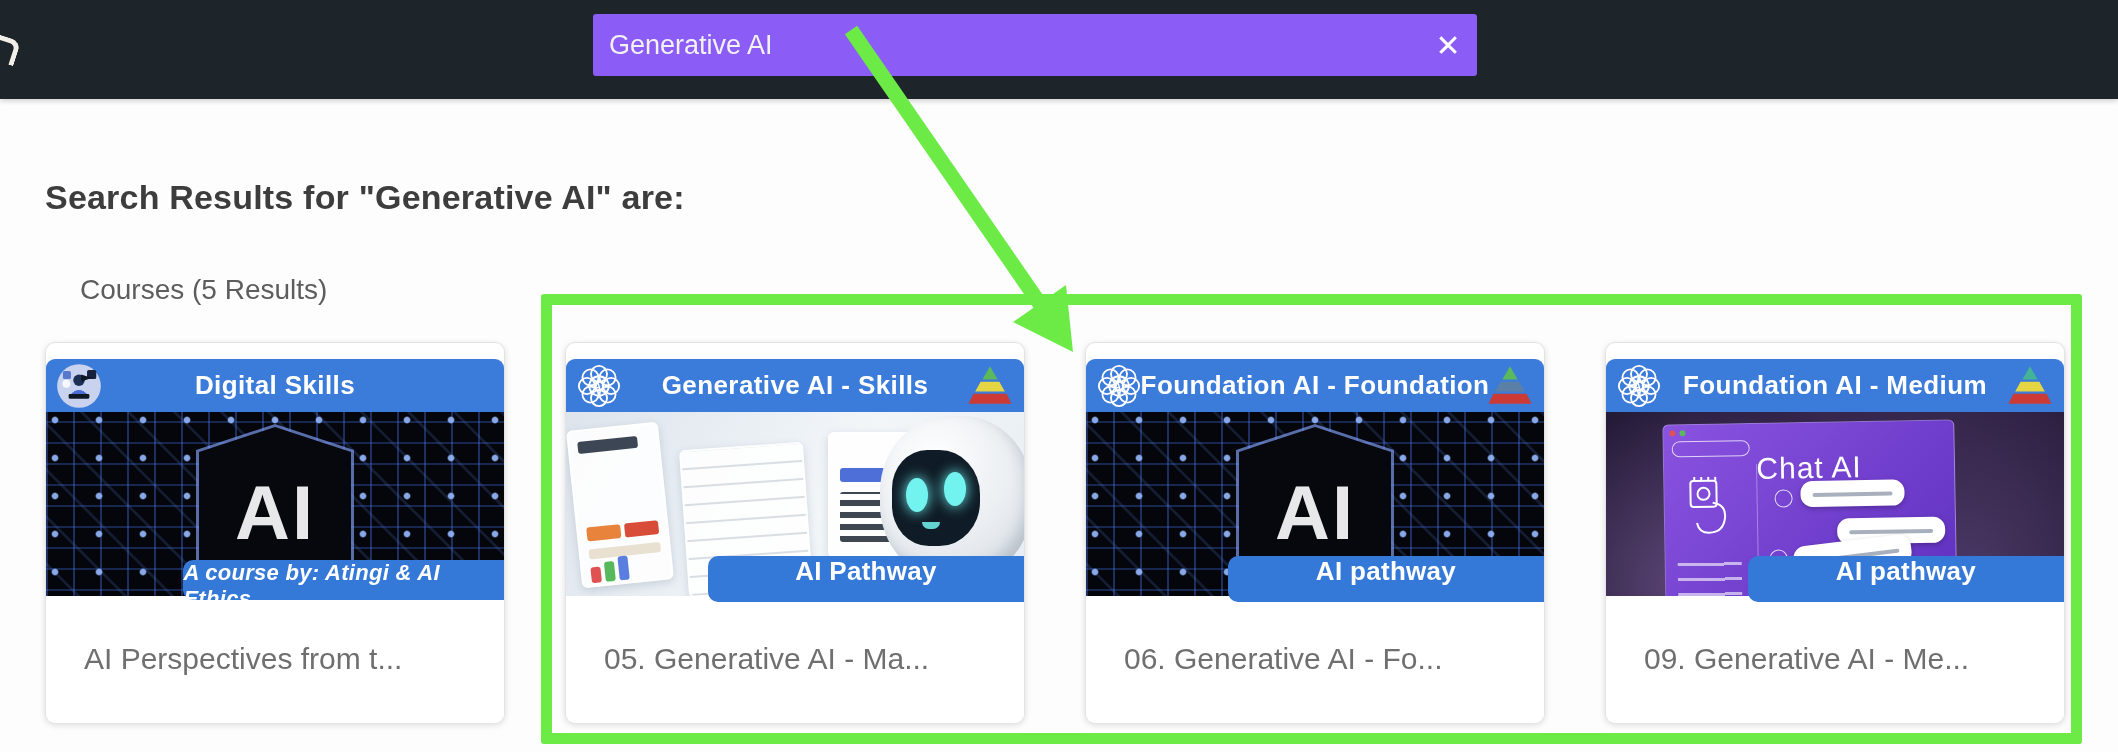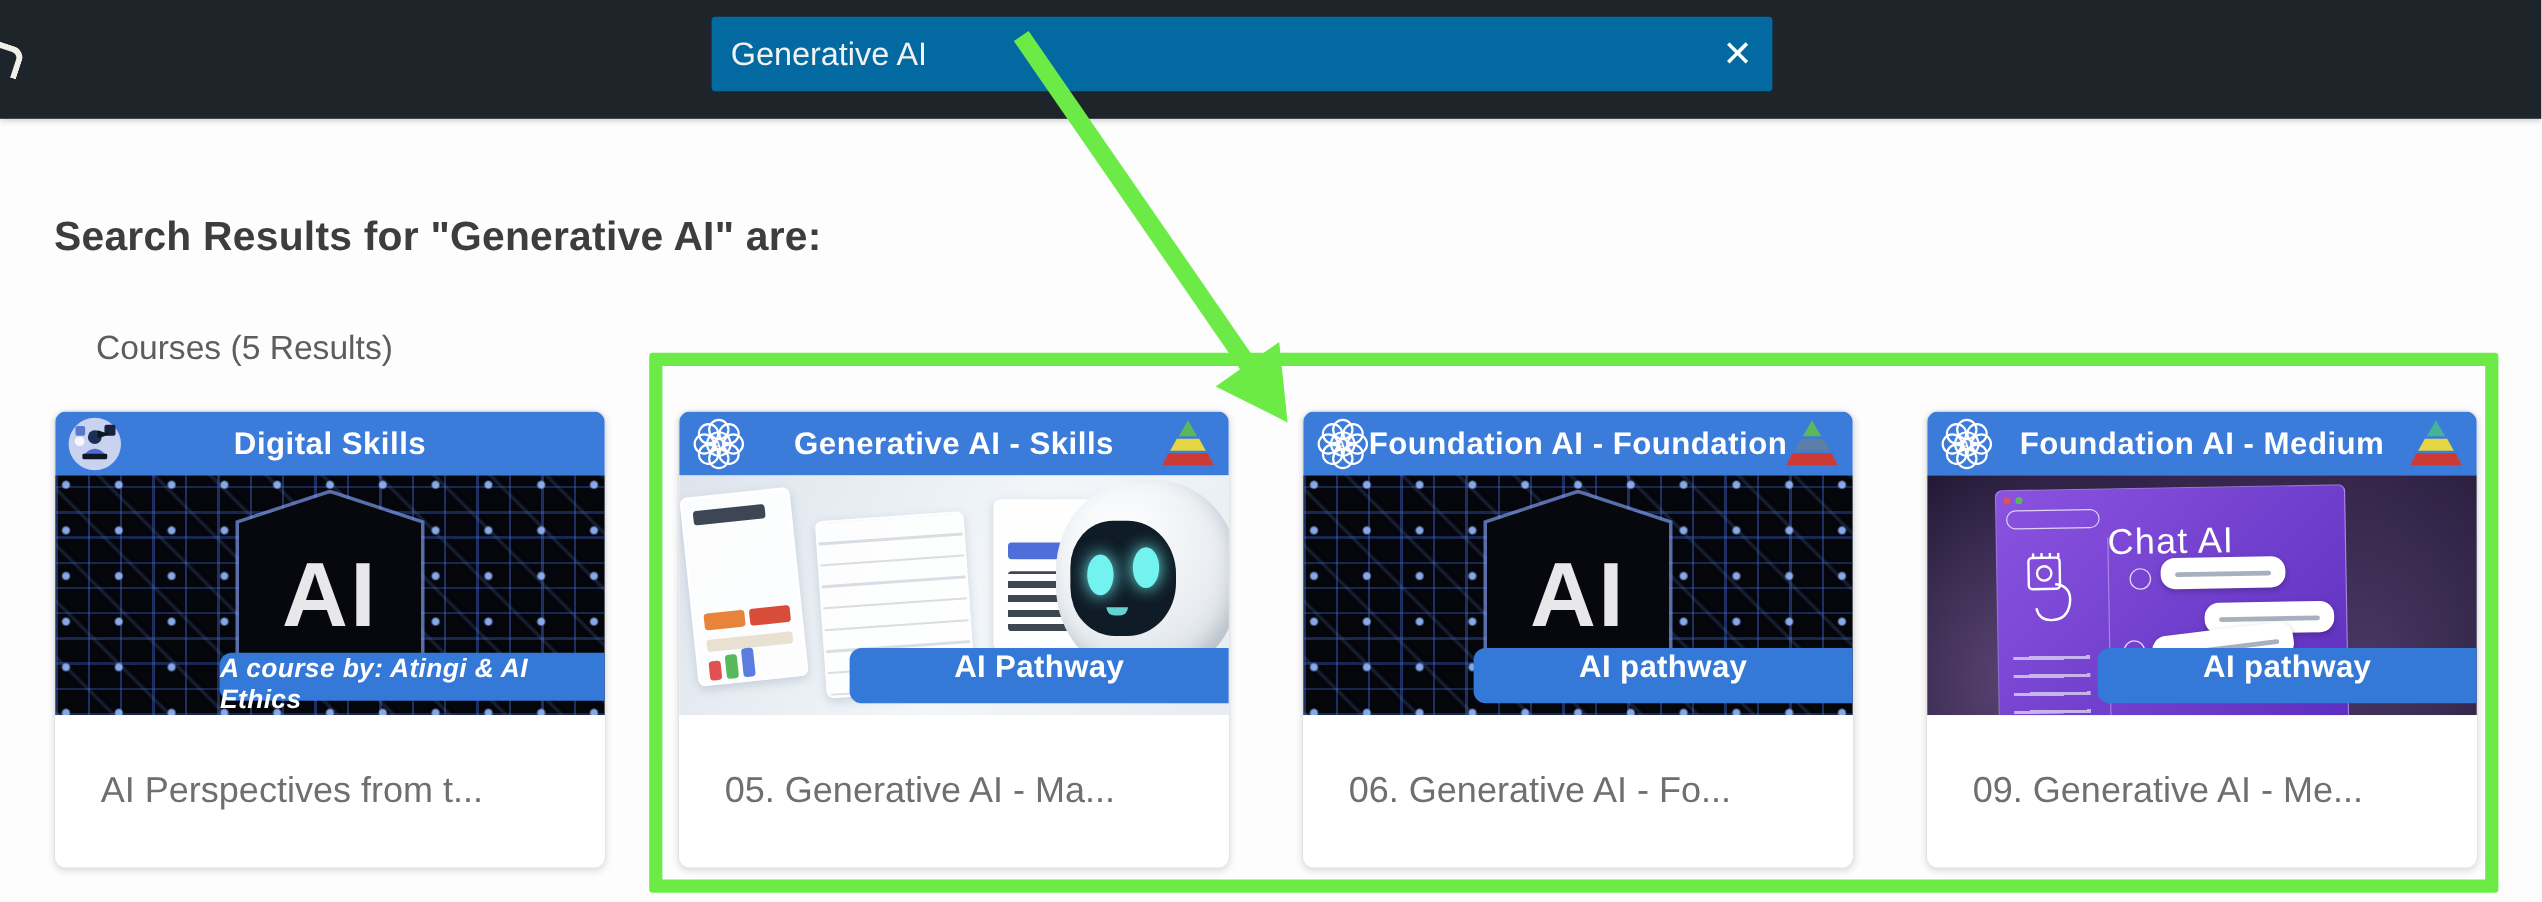--- a/index.html
+++ b/index.html
@@ -7,40 +7,40 @@
   body { font-family:"Liberation Sans", sans-serif; background:#ffffff; }
   .page { position:relative; width:2118px; height:752px; overflow:hidden; background:#fdfdfd; }
 
   
   .header { position:absolute; left:0; top:0; width:2118px; height:99px;
             background:#1d252b; box-shadow:0 2px 5px rgba(0,0,0,.18); }
   .logo-partial { position:absolute; left:-14px; top:36px; width:32px; height:26px;
                   border:5px solid #f2efe8; border-bottom:none; border-left:none;
                   transform:rotate(18deg); border-radius:0 10px 0 0; }
   .search-box { position:absolute; left:593px; top:14px; width:884px; height:62px;
-                background:#0369a1; border:none; border-radius:3px; outline:none;
+                background:#8b5cf6; border:none; border-radius:3px; outline:none;
                 color:#f2f2f2; font-size:27px; padding:0 85px 0 16px;
                 font-family:"Liberation Sans", sans-serif; }
   .clear-btn { position:absolute; left:1420px; top:14px; width:56px; height:62px;
                display:flex; align-items:center; justify-content:center;
                color:#ffffff; font-size:30px; font-weight:300; cursor:pointer;
                background:transparent; border:none; }
 
   
   .results-heading { position:absolute; left:45px; top:178px; font-size:34px;
                      font-weight:bold; color:#3d3d3d; letter-spacing:.2px; }
   .count-label { position:absolute; left:80px; top:274px; font-size:28px;
                  color:#5d5d5d; }
 
   
   .card { position:absolute; top:342px; width:460px; height:381px; background:#ffffff;
           border:1px solid #e3e3e3; border-radius:10px;
           box-shadow:0 2px 6px rgba(0,0,0,.14); cursor:pointer; }
   .card-1 { left:45px; } .card-2 { left:565px; } .card-3 { left:1085px; } .card-4 { left:1605px; }
-  .card-img { position:absolute; left:0; top:0; width:458px; height:253px;
+  .card-img { position:absolute; left:0; top:16px; width:458px; height:253px;
               border-radius:9px 9px 0 0; overflow:hidden; }
   .banner { position:absolute; left:0; top:0; width:100%; height:53px;
             background:#3b7bd9; z-index:5; }
   .banner-label { position:absolute; left:0; top:0; width:100%; height:53px;
                   display:flex; align-items:center; justify-content:center;
                   color:#ffffff; font-weight:bold; font-size:26px; letter-spacing:.4px; }
   .banner-icon-left { position:absolute; left:10px; top:4px; width:46px; height:46px; z-index:6; }
   .banner-icon-right { position:absolute; right:12px; top:5px; width:44px; height:42px; z-index:6; }
 
   .card-body { position:absolute; left:0; top:53px; width:458px; height:200px; }

